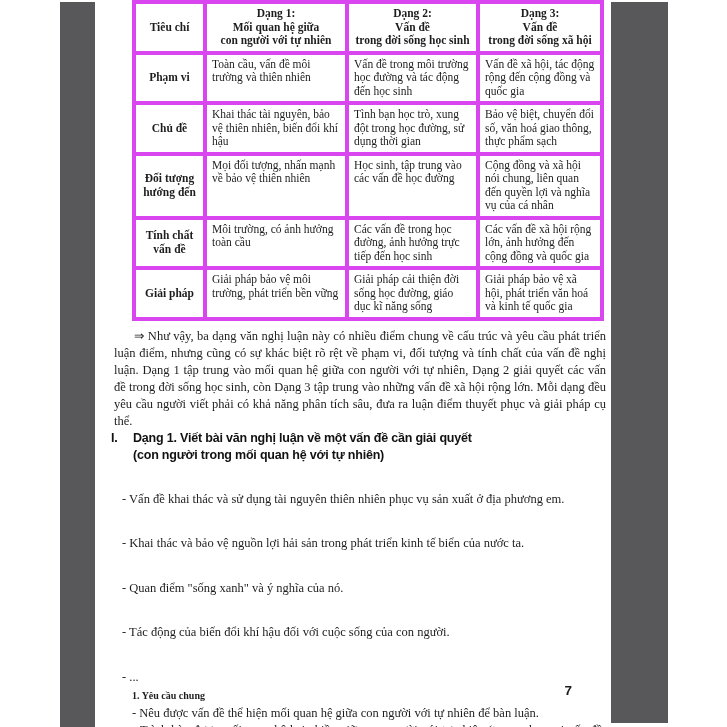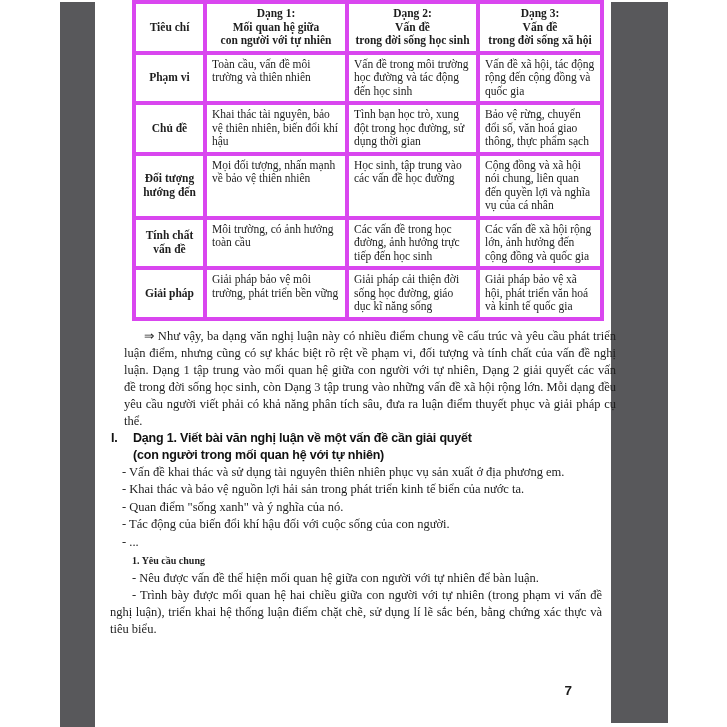--- a/index.html
+++ b/index.html
@@ -34,21 +34,21 @@
   table.compare th {
     font-weight:bold; text-align:center; vertical-align:middle;
     white-space:pre-line; padding:3px 2px;
   }
   table.compare td.criterion {
     font-weight:bold; text-align:center; vertical-align:middle;
     padding:6px 2px;
   }
 
   .summary {
-    margin:7px 0 0 27px; width:492px;
+    margin:7px 0 0 17px; width:492px;
     font-size:12.5px; line-height:17px;
     text-align:justify; text-indent:20px;
   }
 
   .c-heading {
     margin:13px 0 7px 13px;
     font-family:"Liberation Sans", sans-serif; font-weight:bold;
     font-size:14.5px; letter-spacing:-0.2px; color:#111;
   }
 
@@ -58,21 +58,21 @@
     font-size:12.5px; line-height:17px; letter-spacing:-0.2px; color:#111;
   }
   .sub1-heading .numeral { width:22px; flex:0 0 22px; }
   .sub1-heading .lines { flex:1; }
 
   .vd-label { margin:4px 0 1px 35px; font-size:12.5px; line-height:17px; }
 
   .example-list { margin:0; padding:0; list-style:none; }
   .example-item {
     margin-left:25px; width:488px;
-    font-size:12.5px; line-height:17.5px;
+    font-size:12.5px; line-height:17.5px;margin-top:27px;
   }
 
   .req-heading { margin:1px 0 1px 35px; font-size:10px; font-weight:bold; line-height:17px; }
 
   .req-list { margin:0; padding:0; list-style:none; }
   .req-item {
     margin-left:13px; width:492px;
     font-size:12.5px; line-height:17px;
     text-align:justify; text-indent:22px;
   }
@@ -116,21 +116,21 @@
       <tr>
         <td class="criterion">Phạm vi</td>
         <td>Toàn cầu, vấn đề môi trường và thiên nhiên</td>
         <td>Vấn đề trong môi trường học đường và tác động đến học sinh</td>
         <td>Vấn đề xã hội, tác động rộng đến cộng đồng và quốc gia</td>
       </tr>
       <tr>
         <td class="criterion">Chủ đề</td>
         <td>Khai thác tài nguyên, bảo vệ thiên nhiên, biến đổi khí hậu</td>
         <td>Tình bạn học trò, xung đột trong học đường, sử dụng thời gian</td>
-        <td>Bảo vệ rừng, chuyển đổi số, văn hoá giao thông, thực phẩm sạch</td>
+        <td>Bảo vệ biệt, chuyển đổi số, văn hoá giao thông, thực phẩm sạch</td>
       </tr>
       <tr>
         <td class="criterion">Đối tượng hướng đến</td>
         <td>Mọi đối tượng, nhấn mạnh về bảo vệ thiên nhiên</td>
         <td>Học sinh, tập trung vào các vấn đề học đường</td>
         <td>Cộng đồng và xã hội nói chung, liên quan đến quyền lợi và nghĩa vụ của cá nhân</td>
       </tr>
       <tr>
         <td class="criterion">Tính chất vấn đề</td>
         <td>Môi trường, có ảnh hưởng toàn cầu</td>

